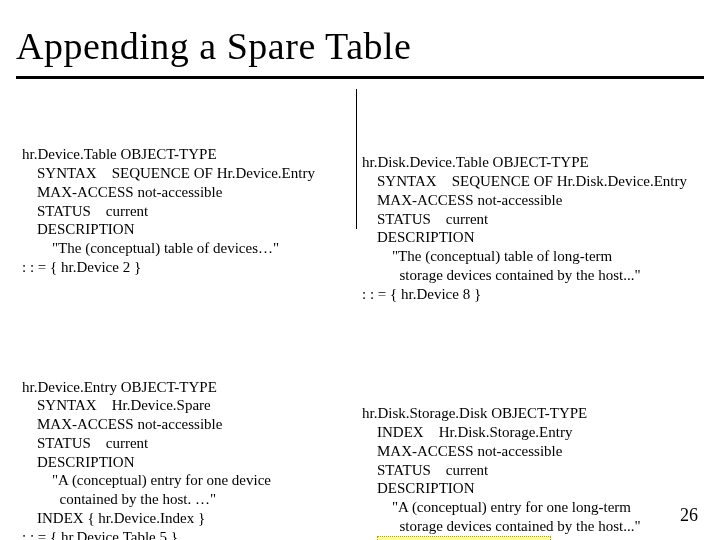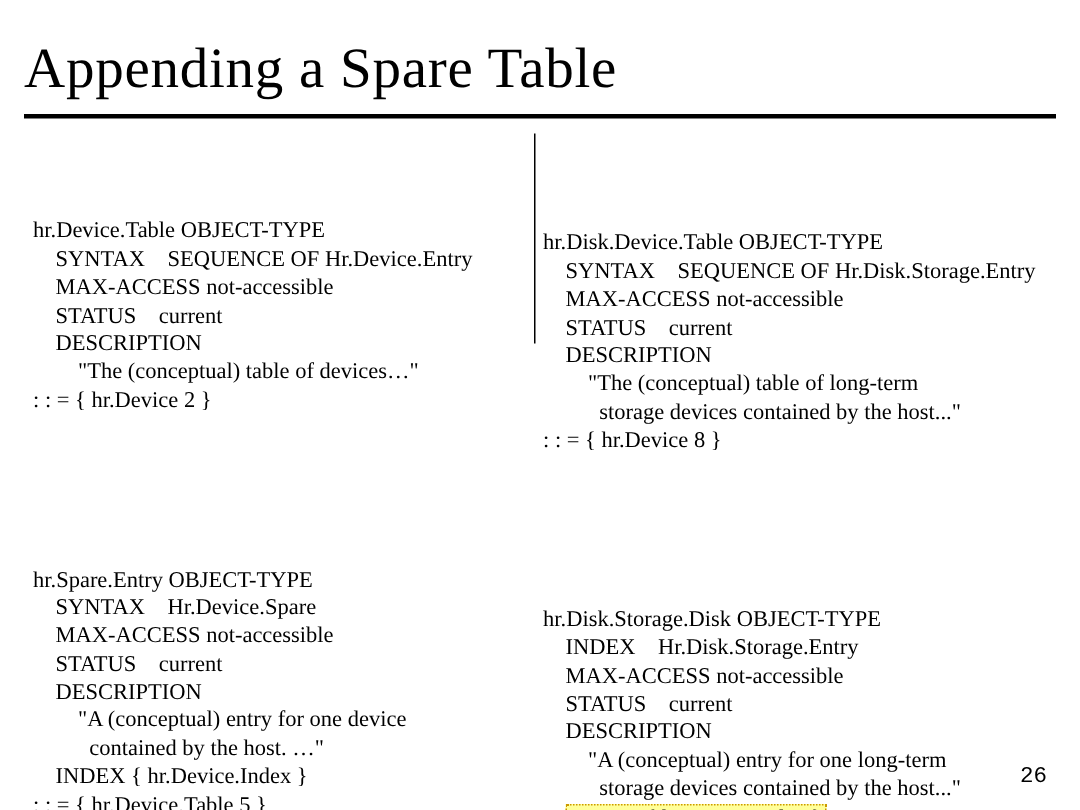--- a/index.html
+++ b/index.html
@@ -59,22 +59,21 @@
   .hl {
     background: #ffff99;
     border: 1px dotted #cc9900;
     padding: 0 2px;
     display: inline-block;
   }
   .pagenum {
     position: absolute;
     right: 22px;
     bottom: 14px;
-    font-size: 15px;
-    font-family: Liberation Mono, monospace;
+    font-size: 18px;
   }
 </style>
 </head>
 <body>
 
 <div class="slide">
 
   <div class="title-wrap">
     <div class="title">Appending a Spare Table</div>
   </div>
@@ -87,36 +86,36 @@
       <div class="block">
 <span>hr.Device.Table OBJECT-TYPE</span>
 <span>    SYNTAX    SEQUENCE OF Hr.Device.Entry</span>
 <span>    MAX-ACCESS not-accessible</span>
 <span>    STATUS    current</span>
 <span>    DESCRIPTION</span>
 <span>        "The (conceptual) table of devices…"</span>
 <span>: : = { hr.Device 2 }</span>
       </div>
       <div class="block">
-<span>hr.Spare.Entry OBJECT-TYPE</span>
+<span>hr.Device.Entry OBJECT-TYPE</span>
 <span>    SYNTAX    Hr.Device.Spare</span>
 <span>    MAX-ACCESS not-accessible</span>
 <span>    STATUS    current</span>
 <span>    DESCRIPTION</span>
 <span>        "A (conceptual) entry for one device</span>
 <span>          contained by the host. …"</span>
 <span>    INDEX { hr.Device.Index }</span>
 <span>: : = { hr.Device.Table 5 }</span>
       </div>
     </div>
 
     <div class="col right">
       <div class="block">
 <span>hr.Disk.Device.Table OBJECT-TYPE</span>
-<span>    SYNTAX    SEQUENCE OF Hr.Disk.Storage.Entry</span>
+<span>    SYNTAX    SEQUENCE OF Hr.Disk.Device.Entry</span>
 <span>    MAX-ACCESS not-accessible</span>
 <span>    STATUS    current</span>
 <span>    DESCRIPTION</span>
 <span>        "The (conceptual) table of long-term</span>
 <span>          storage devices contained by the host..."</span>
 <span>: : = { hr.Device 8 }</span>
       </div>
       <div class="block">
 <span>hr.Disk.Storage.Disk OBJECT-TYPE</span>
 <span>    INDEX    Hr.Disk.Storage.Entry</span>

